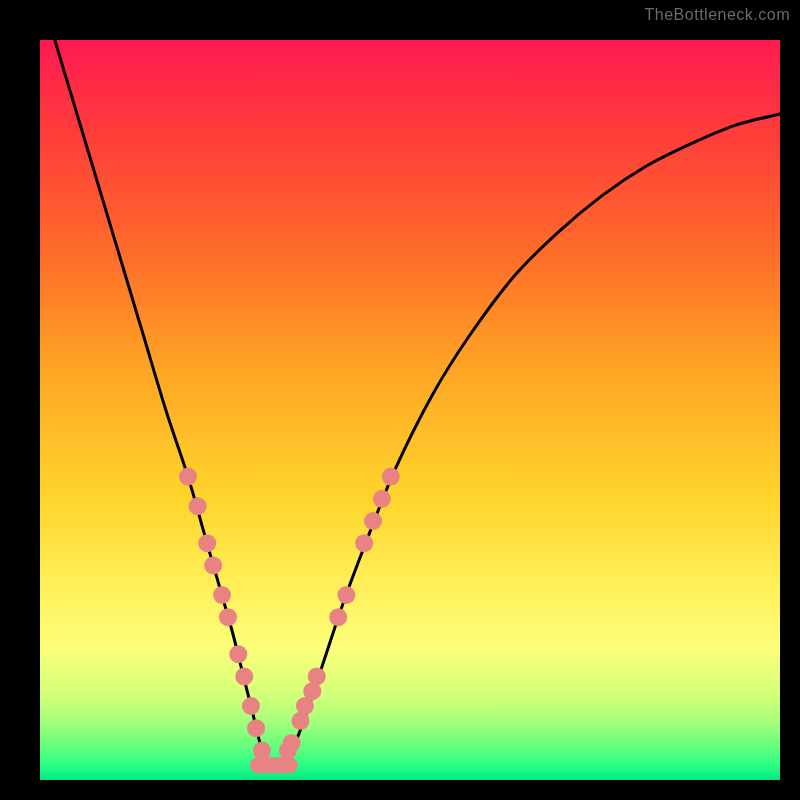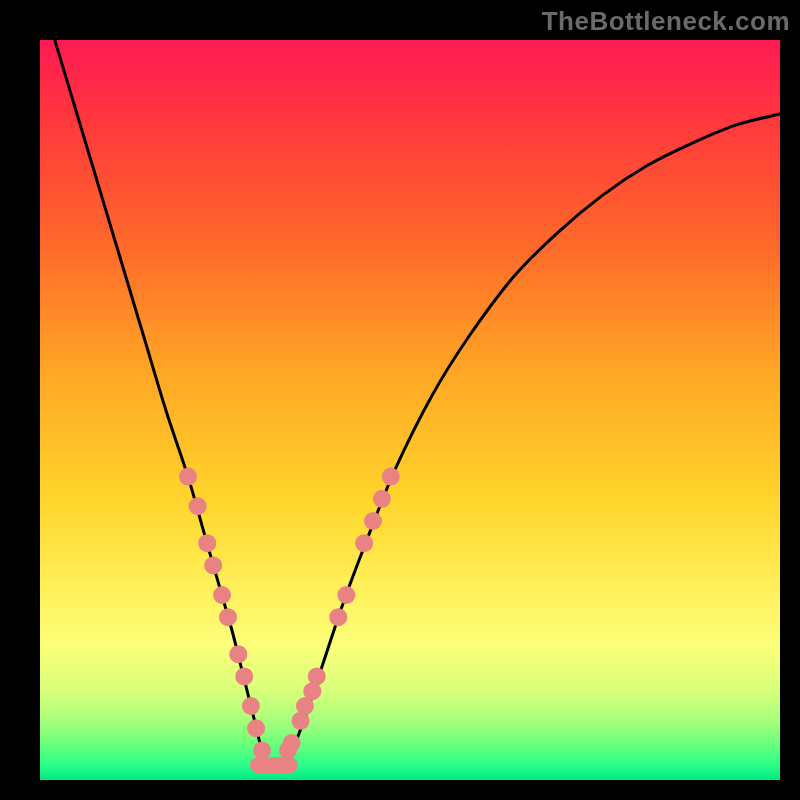--- a/index.html
+++ b/index.html
@@ -37,22 +37,22 @@
       #6dff7a 95%,
       #2bff88 98%,
       #00e884 100%
     );
   }
   .watermark {
     position: absolute;
     top: 6px;
     right: 10px;
     font-family: Arial, Helvetica, sans-serif;
-    font-size: 26px;
-    font-weight: 700;
+    font-size: 16px;
+    font-weight: 400;
     color: #6a6a6a;
     letter-spacing: 0.5px;
     text-align: center;
   }
   svg.curve {
     position: absolute;
     left: 0;
     top: 0;
     width: 740px;
     height: 740px;

